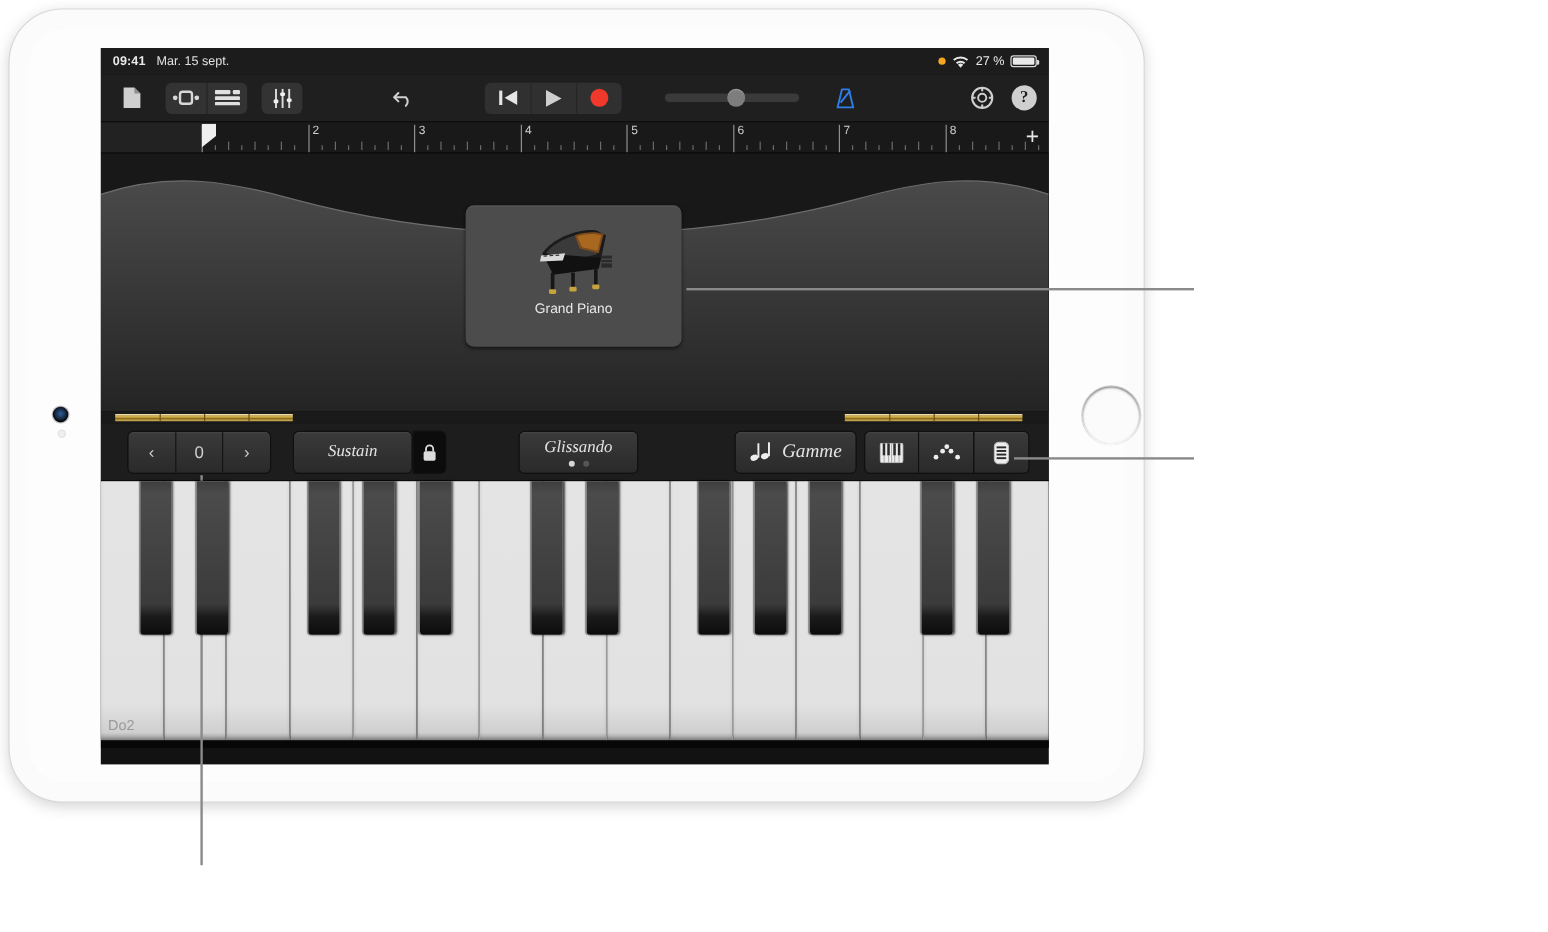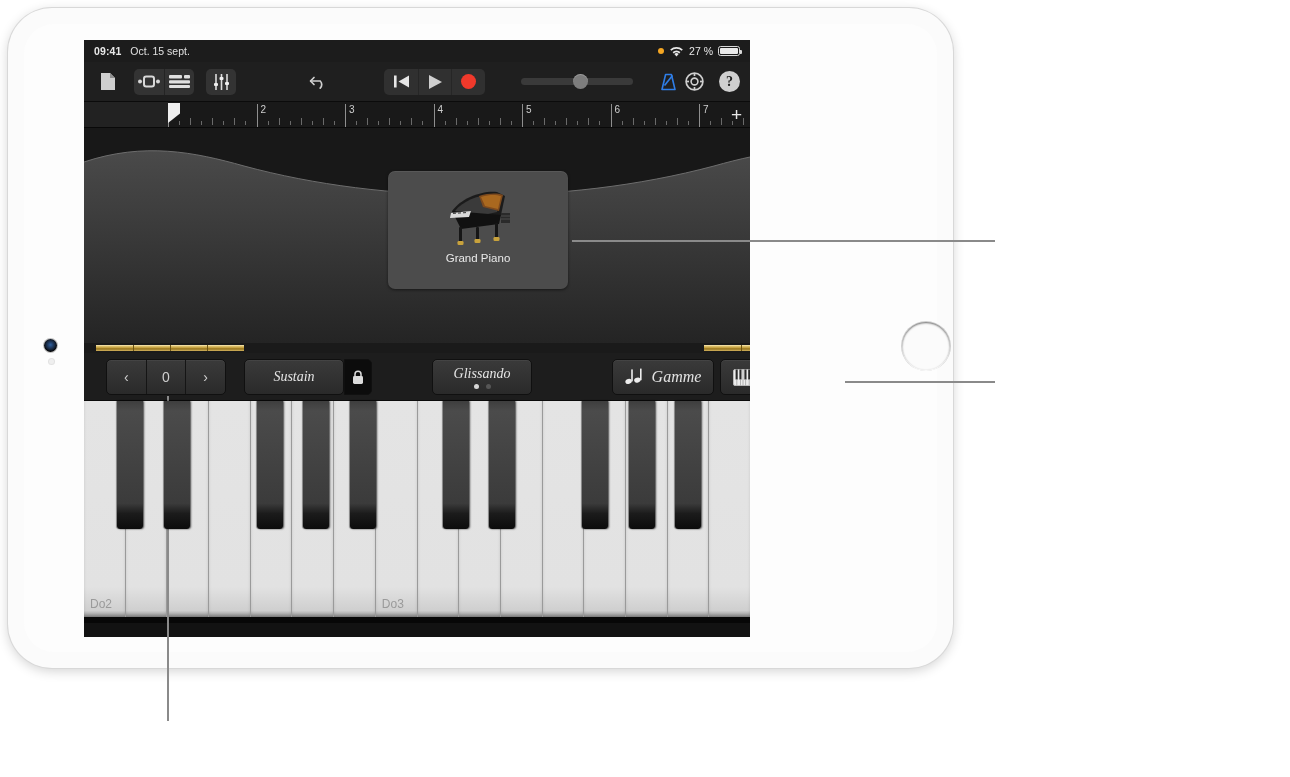--- a/index.html
+++ b/index.html
@@ -32,21 +32,21 @@
     border-radius: 50%; background: #efefef; box-shadow: 0 0 0 1px #e2e2e2;
   }
   .home-button {
     position: absolute; left: 894px; top: 314px; width: 48px; height: 48px;
     border-radius: 50%; background: #fbfbfb;
     box-shadow: inset 0 1px 2px rgba(0,0,0,.55), 0 1px 0 rgba(255,255,255,.9), 0 0 0 1px #cfcfcf;
   }
 
   
   .screen {
-    position: absolute; left: 84px; top: 40px; width: 666px; height: 597px;
+    position: absolute; left: 84px; top: 40px; width: 790px; height: 597px;
     background: #121212; overflow: hidden;
   }
 
   
   .statusbar {
     position: relative; height: 22px; background: #1c1c1c;
     display: flex; align-items: center; padding: 0 10px;
     color: #e8e8e8; font-size: 10.5px;
   }
   .sb-left { display: flex; align-items: center; gap: 9px; }
@@ -241,21 +241,21 @@
     <div class="camera"></div>
     <div class="sensor"></div>
     <div class="home-button"></div>
   </div>
 
   <div class="screen">
 
     <div class="statusbar">
       <div class="sb-left">
         <span class="sb-time">09:41</span>
-        <span class="sb-date">Oct. 15 sept.</span>
+        <span class="sb-date">Mar. 15 sept.</span>
       </div>
       <div class="sb-right">
         <span class="dot-orange"></span>
         <svg class="wifi-ico" width="15" height="11" viewBox="0 0 15 11">
           <path d="M7.5 10.4 5.3 7.9a3.4 3.4 0 0 1 4.4 0z" fill="#e8e8e8"></path>
           <path d="M3.6 6.1a6 6 0 0 1 7.8 0l-1.1 1.3a4.4 4.4 0 0 0-5.6 0z" fill="#e8e8e8"></path>
           <path d="M1.2 3.4a9.6 9.6 0 0 1 12.6 0l-1.1 1.3a8 8 0 0 0-10.4 0z" fill="#e8e8e8"></path>
         </svg>
         <span>27 %</span>
         <span class="batt">
@@ -563,23 +563,20 @@
       <div class="wkeys" id="white-keys">
           <div class="wkey">
             <span class="wkey-lbl">Do2</span>
           </div>
           <div class="wkey"></div>
           <div class="wkey"></div>
           <div class="wkey"></div>
           <div class="wkey"></div>
           <div class="wkey"></div>
           <div class="wkey"></div>
-          <div class="wkey">
-            <span class="wkey-lbl">Do3</span>
-          </div>
           <div class="wkey"></div>
           <div class="wkey"></div>
           <div class="wkey"></div>
           <div class="wkey"></div>
           <div class="wkey"></div>
           <div class="wkey"></div>
           <div class="wkey"></div>
           <div class="wkey"></div>
         </div>
       <div id="black-keys">

